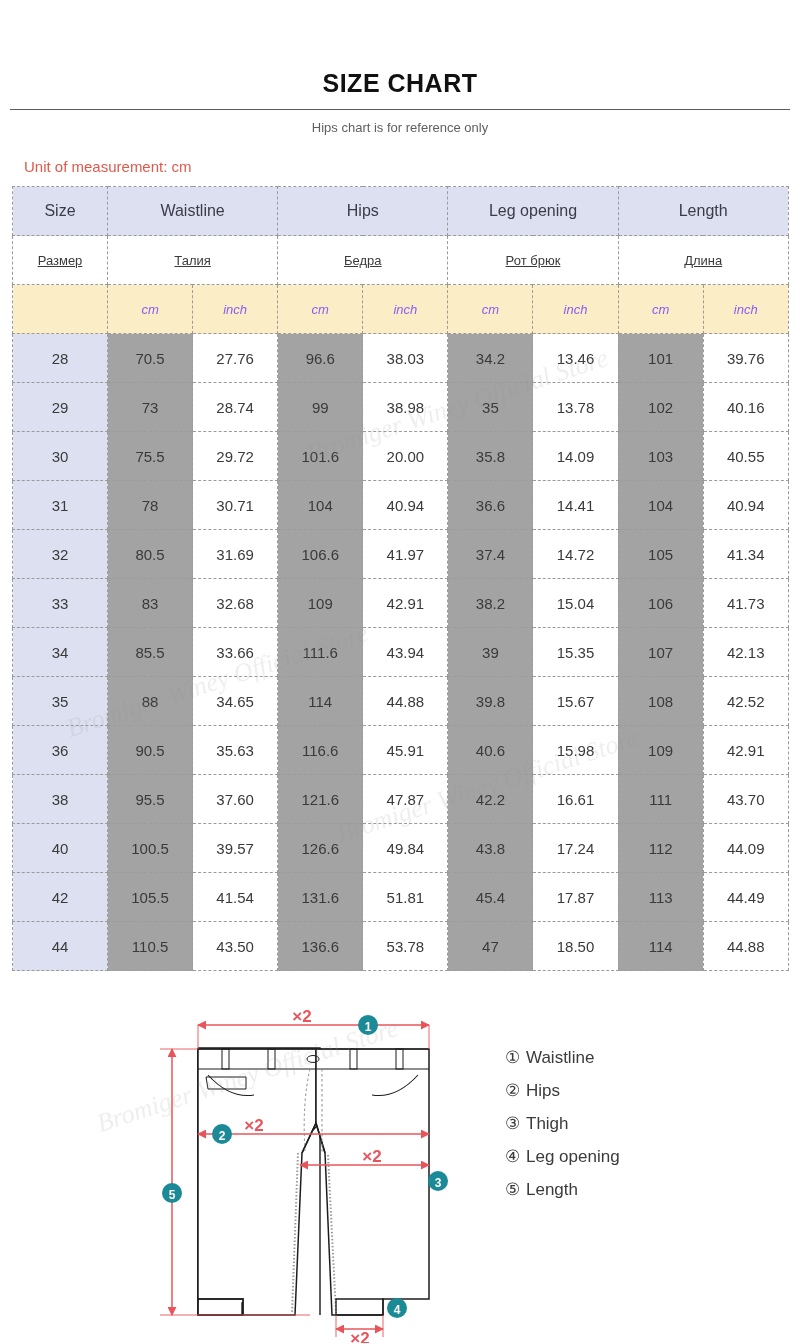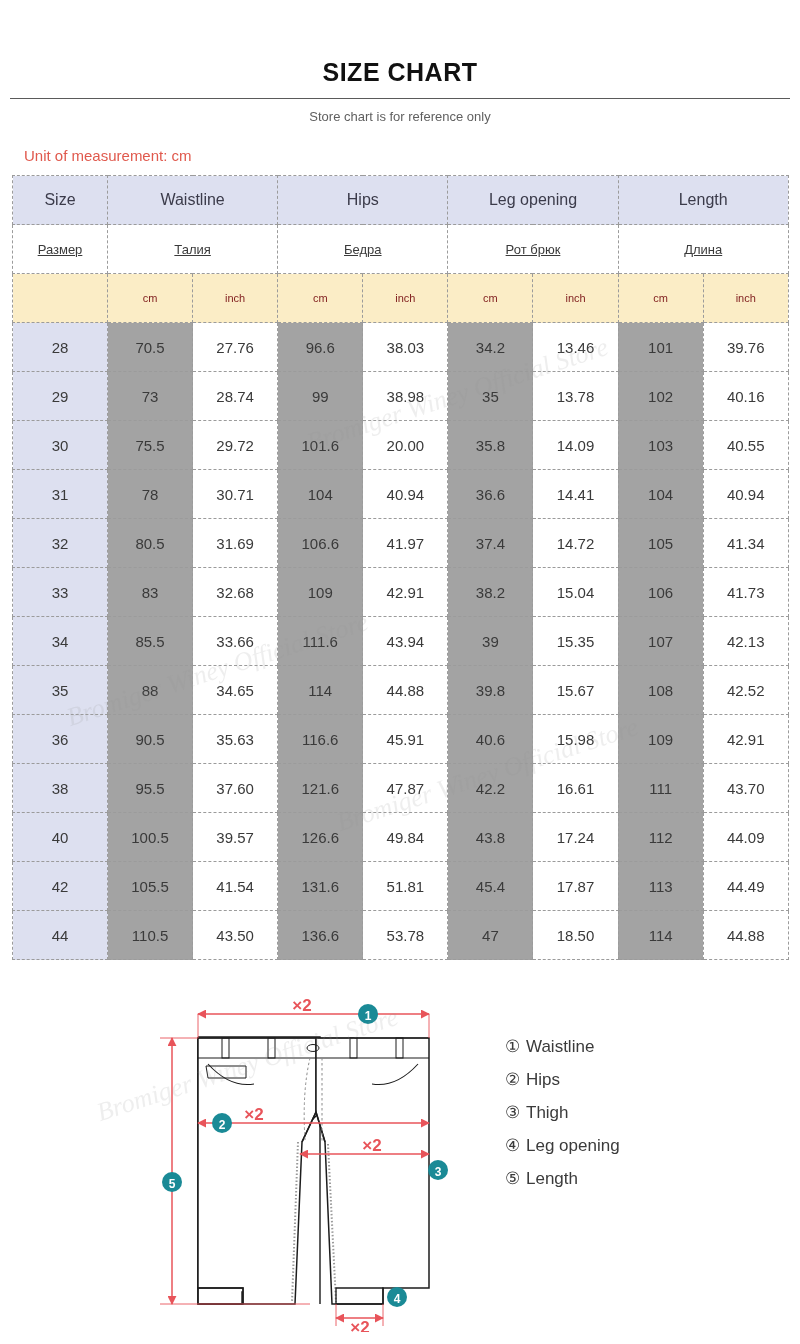--- a/index.html
+++ b/index.html
@@ -4,21 +4,21 @@
 <style>
   * { box-sizing: border-box; }
   html, body {
     margin: 0; padding: 0;
     width: 800px; height: 1344px;
     background: #ffffff;
     font-family: "Liberation Sans", sans-serif;
     color: #333333;
     overflow: hidden;
   }
-  #page { position: relative; width: 800px; height: 1172px; background:#fff; }
+  #page { position: relative; width: 800px; height: 1172px; background:#fff;margin-top:11px; }
 
   
   .title {
     text-align: center;
     font-size: 25px;
     font-weight: bold;
     color: #111111;
     letter-spacing: 0.5px;
     padding-top: 57px;
     line-height: 30px;
@@ -57,21 +57,21 @@
     font-weight: normal;
     padding: 0;
     height: 49px;
   }
   
   col.c-size   { width: 95px; }
   col.c-unit   { width: 85.1px; }
 
   .hdr-main td   { background: #dde0f0; height: 63px; font-size: 16px; color:#3b3b4a; }
   .hdr-ru  td    { background: #ffffff; height: 36px; font-size: 13px; color:#3a3a3a;text-decoration:underline; }
-  .hdr-unit td   { background: #fbedc6; height: 32px; font-size: 11px; color:#7f1d1d; }
+  .hdr-unit td   { background: #fbedc6; height: 32px; font-size: 13px; color:#8b5cf6;font-style:italic; }
   .hdr-unit td.blank { background: #fbedc6; }
 
   tbody tr td { height: 49px; font-size: 15px; }
   td.size-cell { background: #dde0f0; }
   td.cm-cell   { background: #a3a3a3; }
   td.in-cell   { background: #ffffff; }
 
   
   .diagram-section {
     position: relative;
@@ -103,21 +103,21 @@
     user-select:none;
   }
 </style>
 </head>
 <body>
 
 <div id="page">
 
   <div class="title">SIZE CHART</div>
   <div class="rule"></div>
-  <div class="subtitle">Store chart is for reference only</div>
+  <div class="subtitle">Hips chart is for reference only</div>
   <div class="unit-note">Unit of measurement: cm</div>
 
   <div class="table-wrap">
     <table class="size-chart">
       <colgroup>
         <col class="c-size">
           <col class="c-unit">
           <col class="c-unit">
           <col class="c-unit">
           <col class="c-unit">

